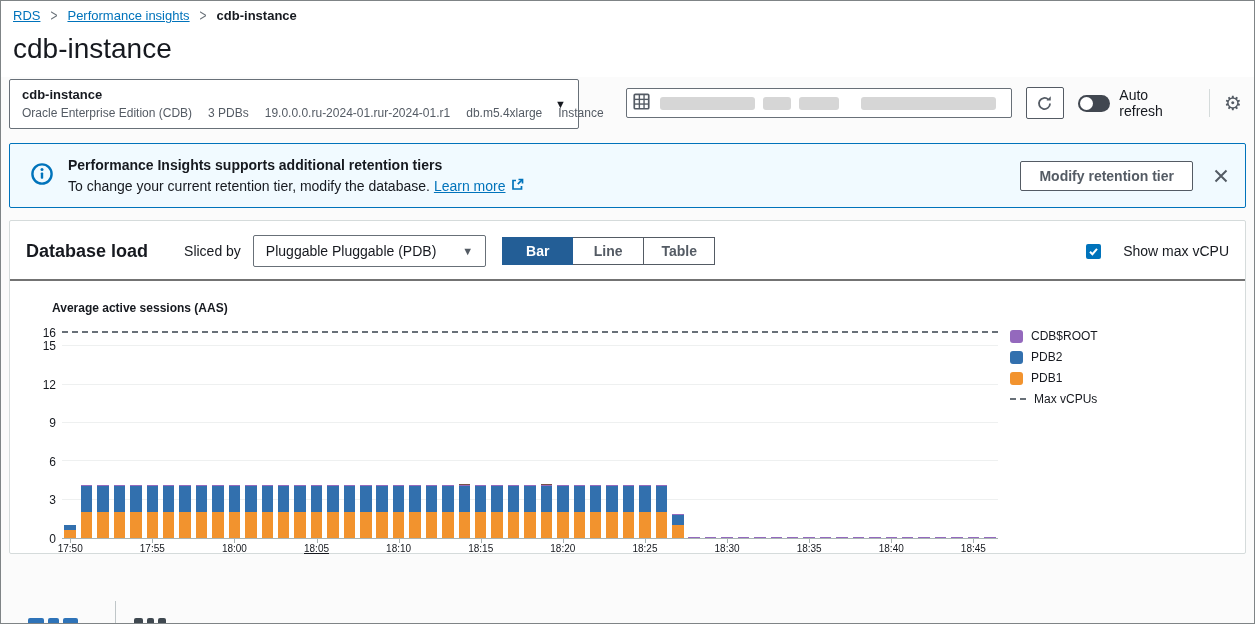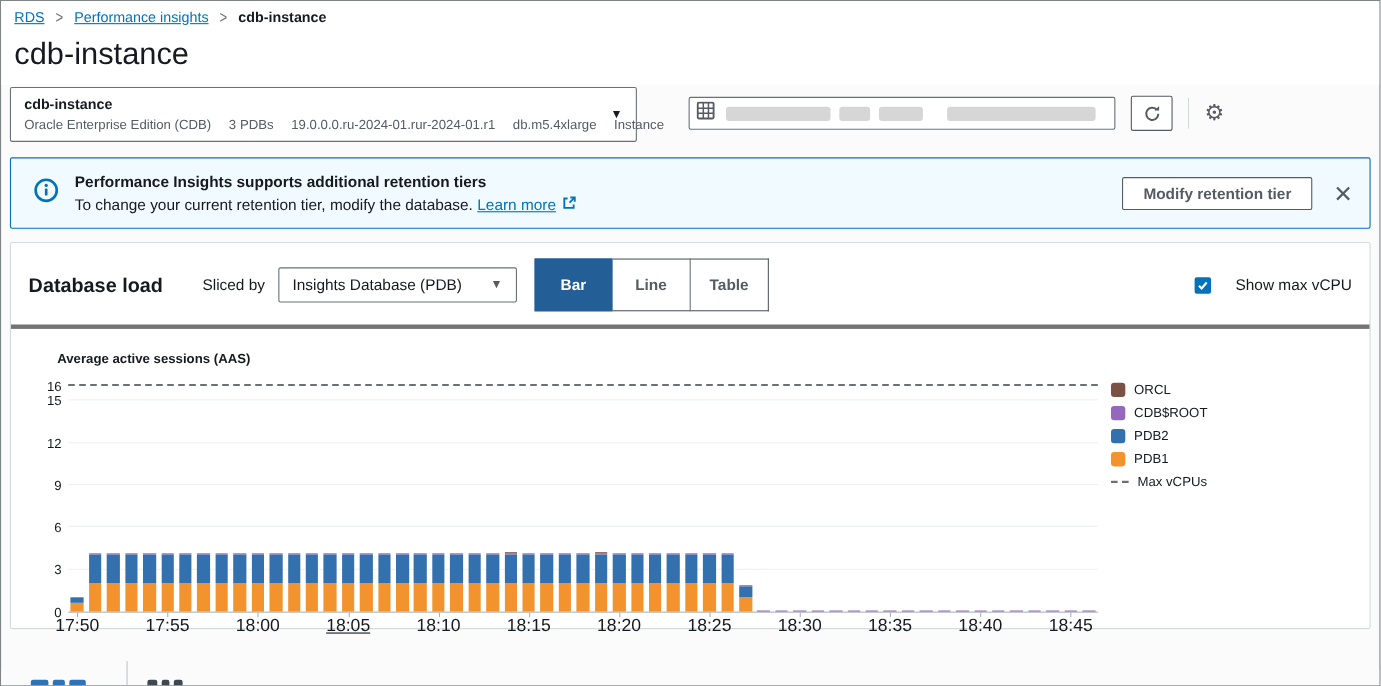--- a/index.html
+++ b/index.html
@@ -58,50 +58,50 @@
   .banner-body { font-size:14px; display:flex; align-items:center; gap:4px; }
   .ext-icon { display:inline-block; vertical-align:middle; margin-left:2px; }
   .banner-btn {
     border:1px solid #545b64; background:#fff; border-radius:2px; color:#545b64;
     font-size:14px; font-weight:bold; padding:6px 18px; cursor:pointer; margin-right:20px; white-space:nowrap;
   }
   .banner-close { cursor:pointer; display:flex; align-items:center; }
 
   
   .load-card { margin:12px 8px 0 8px; background:#fff; border:1px solid #d5dbdb; border-radius:2px; }
-  .load-header { display:flex; align-items:center; padding:14px 16px 12px 16px; border-bottom:4px solid #737373; }
+  .load-header { display:flex; align-items:center; padding:14px 16px 12px 16px; border-bottom:2px solid #737373; }
   .load-title { font-size:18px; font-weight:bold; margin-right:36px; }
   .sliced-label { font-size:14px; margin-right:12px; }
   .slice-select {
     border:1px solid #687078; border-radius:2px; background:#fff; height:32px;
     display:flex; align-items:center; gap:26px; padding:0 12px; font-size:14px; cursor:pointer;
   }
   .slice-select .caret { font-size:11px; color:#545b64; }
   .seg-group { display:flex; margin-left:16px; }
   .seg-btn {
-    min-width:71px; height:48px; border:1px solid #545b64; background:#fff; color:#545b64;
+    min-width:71px; height:28px; border:1px solid #545b64; background:#fff; color:#545b64;
     font-size:14px; font-weight:bold; display:flex; align-items:center; justify-content:center; cursor:pointer;
   }
   .seg-btn + .seg-btn { border-left:none; }
   .seg-btn.selected { background:#235e96; border-color:#235e96; color:#fff; }
   .show-max { margin-left:auto; display:flex; align-items:center; gap:22px; cursor:pointer; }
   .checkbox { width:15px; height:15px; border-radius:2px; background:#0073bb; display:flex; align-items:center; justify-content:center; }
   .show-max-label { font-size:14px; }
 
   
   .chart-section { padding:20px 10px 14px 16px; }
   .chart-title { font-size:12px; font-weight:bold; margin-left:26px; margin-bottom:12px; }
   .chart-row { display:flex; align-items:flex-start; }
   .y-axis { width:36px; position:relative; height:212px; flex:0 0 auto; }
   .y-tick { position:absolute; right:6px; transform:translateY(50%); font-size:12px; color:#16191f; }
   .plot { flex:1; height:212px; position:relative; border-bottom:1px solid #a9b4b4; margin-right:12px; }
   .gridline { position:absolute; left:0; right:0; height:1px; background:#eef0f0; }
   .max-line { position:absolute; left:0; right:0; border-top:2px dashed #687078; height:0; }
   .bar-seg { position:absolute; }
-  .x-tick-label { position:absolute; top:216px; transform:translateX(-50%); font-size:16px; color:#16191f; white-space:nowrap; }
+  .x-tick-label { position:absolute; top:216px; transform:translateX(-50%); font-size:10px; color:#16191f; white-space:nowrap; }
   .x-tick-mark { position:absolute; top:212px; width:1px; height:4px; background:#a9b4b4; }
   .legend { width:225px; flex:0 0 auto; padding-top:2px; }
   .legend-item { display:flex; align-items:center; gap:8px; margin-bottom:7px; font-size:12px; }
   .legend-swatch { width:13px; height:13px; border-radius:3px; flex:0 0 auto; }
   .legend-dash { width:16px; border-top:2px dashed #687078; flex:0 0 auto; }
 
   
   .cutoff { position:absolute; bottom:0; left:0; right:0; height:14px; background:#fbfbfb; }
   .cutoff .frag { position:absolute; bottom:-3px; height:8px; border-radius:2px; }
   .cutoff .frag.blue { background:#2e73b8; }
@@ -150,20 +150,26 @@
         <span class="redacted-block" style="width:28px"></span>
         <span class="redacted-block" style="width:40px"></span>
         <span class="redacted-block" style="width:135px; margin-left:14px"></span>
       </div>
     </div>
     <div class="icon-btn">
       <svg width="17" height="17" viewBox="0 0 16 16">
           <path d="M13.2 8a5.2 5.2 0 1 1-1.55-3.7" fill="none" stroke="#545b64" stroke-width="1.7"></path>
           <path d="M13.9 1.2 v4 h-4 z" fill="#545b64"></path>
         </svg>
+    </div>
+    <div class="toggle-wrap">
+      <span class="toggle-track">
+          <span class="toggle-knob"></span>
+        </span>
+      <span class="toggle-label">Auto refresh</span>
     </div>
     <span class="v-divider"></span>
     <span class="gear">⚙</span>
   </div>
 </div>
 
 <div class="banner">
   <span class="banner-icon">
     <svg width="24" height="24" viewBox="0 0 24 24">
         <circle cx="12" cy="12" r="9.6" fill="none" stroke="#0073bb" stroke-width="2.4"></circle>
@@ -191,21 +197,21 @@
         <path d="M2.5 2.5 L13.5 13.5 M13.5 2.5 L2.5 13.5" stroke="#545b64" stroke-width="2"></path>
       </svg>
   </span>
 </div>
 
 <div class="load-card">
   <div class="load-header">
     <span class="load-title">Database load</span>
     <span class="sliced-label">Sliced by</span>
     <div class="slice-select">
-      <span>Insights Database (PDB)</span>
+      <span>Pluggable Pluggable (PDB)</span>
       <span class="caret">▼</span>
     </div>
     <div class="seg-group">
       <button class="seg-btn selected">Bar</button>
       <button class="seg-btn">Line</button>
       <button class="seg-btn">Table</button>
     </div>
     <div class="show-max">
       <span class="checkbox">
         <svg width="11" height="11" viewBox="0 0 11 11">
@@ -389,24 +395,20 @@
           <span class="x-tick-mark" style="left: 71.0526%;"></span>
           <span class="x-tick-label" style="left: 79.8246%;">18:35</span>
           <span class="x-tick-mark" style="left: 79.8246%;"></span>
           <span class="x-tick-label" style="left: 88.5965%;">18:40</span>
           <span class="x-tick-mark" style="left: 88.5965%;"></span>
           <span class="x-tick-label" style="left: 97.3684%;">18:45</span>
           <span class="x-tick-mark" style="left: 97.3684%;"></span>
         </div>
       <div class="legend">
           <div class="legend-item">
-            <span class="legend-swatch" style="background: rgb(123, 81, 70);"></span>
-            <span>ORCL</span>
-          </div>
-          <div class="legend-item">
             <span class="legend-swatch" style="background: rgb(148, 105, 189);"></span>
             <span>CDB$ROOT</span>
           </div>
           <div class="legend-item">
             <span class="legend-swatch" style="background: rgb(50, 112, 174);"></span>
             <span>PDB2</span>
           </div>
           <div class="legend-item">
             <span class="legend-swatch" style="background: rgb(242, 147, 46);"></span>
             <span>PDB1</span>

